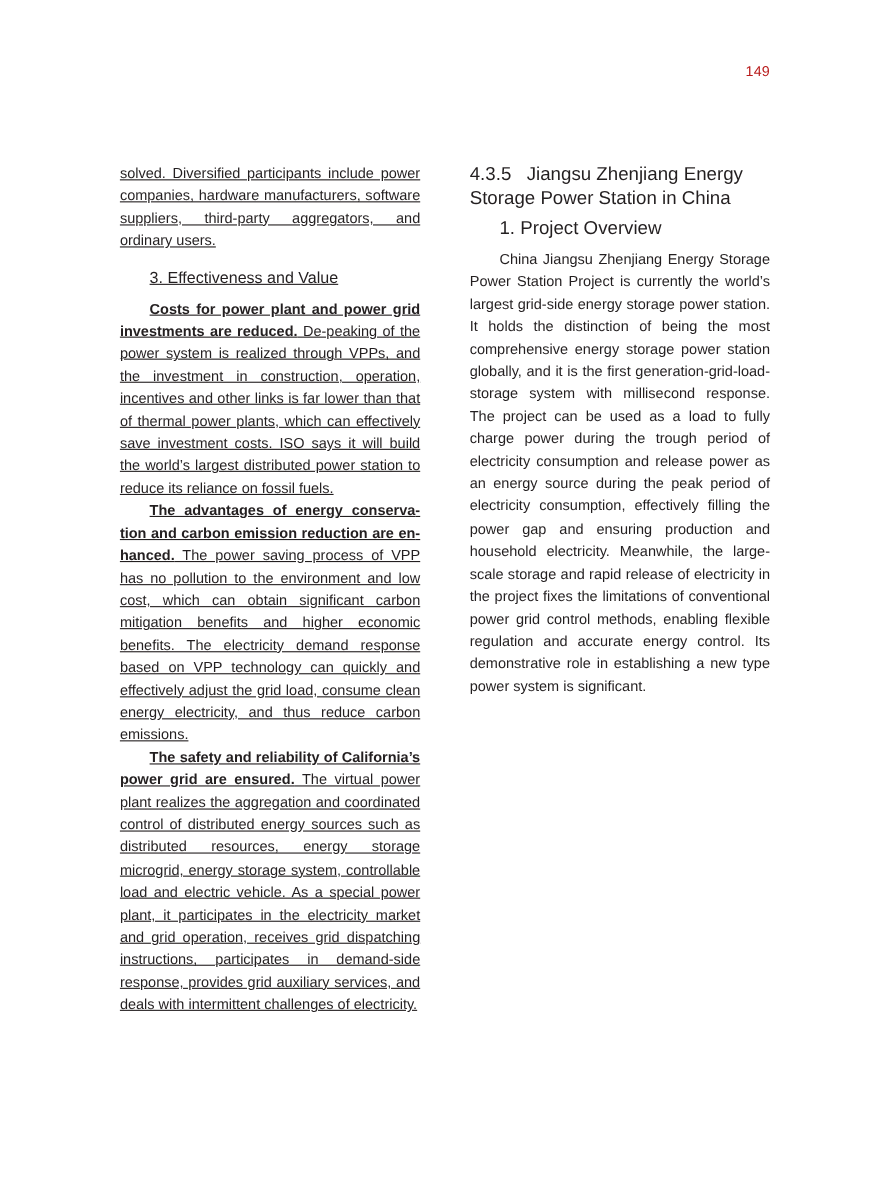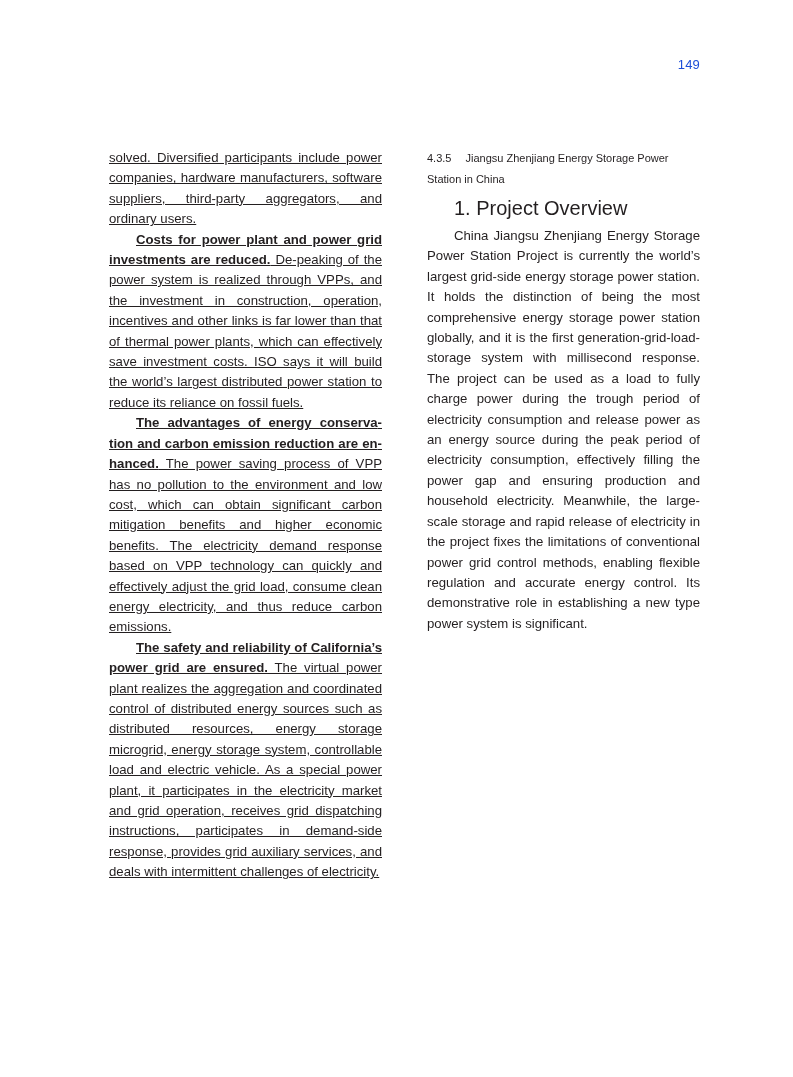--- a/index.html
+++ b/index.html
@@ -15,21 +15,21 @@
     font-family: "Liberation Sans", sans-serif;
     color: #231f20;
   }
   .page-number {
     position: absolute;
     top: 57px;
     left: 670px;
     width: 30px;
     text-align: right;
     font-size: 13px;
-    color: #1d4ed8;
+    color: #b91c1c;
     letter-spacing: 0.2px;
   }
   .col {
     position: absolute;
     top: 148px;
     width: 273px;
     font-size: 13.2px;
     line-height: 20.4px;
   }
   .col-left { left: 109px; text-decoration: underline; }
@@ -40,39 +40,40 @@
     hyphens: manual;
   }
   .para.indent { text-indent: 27px; }
   .para b { font-weight: bold; }
   .subhead {
     font-size: 14.6px;
     margin: 13px 0 8px 27px;
     line-height: 20px;
   }
   .section-title {
-    font-size: 11px;
+    font-size: 17px;
     line-height: 21px;
     margin: 0 0 8px 0;
   }
   .section-title .num { margin-right: 14px; }
   .right-subhead {
-    font-size: 20px;
+    font-size: 17px;
     line-height: 20px;
     margin: 0 0 8px 27px;
   }
 </style>
 </head>
 <body>
 
 <div class="page-number">149</div>
 
 <div class="col col-left">
   <p class="para">solved. Diversified participants include power companies, hardware manufacturers, software suppliers, third-party aggregators, and ordinary users.</p>
 
+  <div class="subhead">3. Effectiveness and Value</div>
 
   <p class="para indent">
     <b>Costs for power plant and power grid investments are reduced.</b><span> De-peaking of the power system is realized through VPPs, and the investment in construction, operation, incentives and other links is far lower than that of thermal power plants, which can effectively save investment costs. ISO says it will build the world’s largest distributed power station to reduce its reliance on fossil fuels.</span>
   </p>
 
   <p class="para indent">
     <b>The advantages of energy conserva­tion and carbon emission reduction are en­hanced.</b><span> The power saving process of VPP has no pollution to the environment and low cost, which can obtain significant carbon mitigation benefits and higher economic benefits. The electricity demand response based on VPP technology can quickly and effectively adjust the grid load, consume clean energy electricity, and thus reduce carbon emissions.</span>
   </p>
 
   <p class="para indent">

